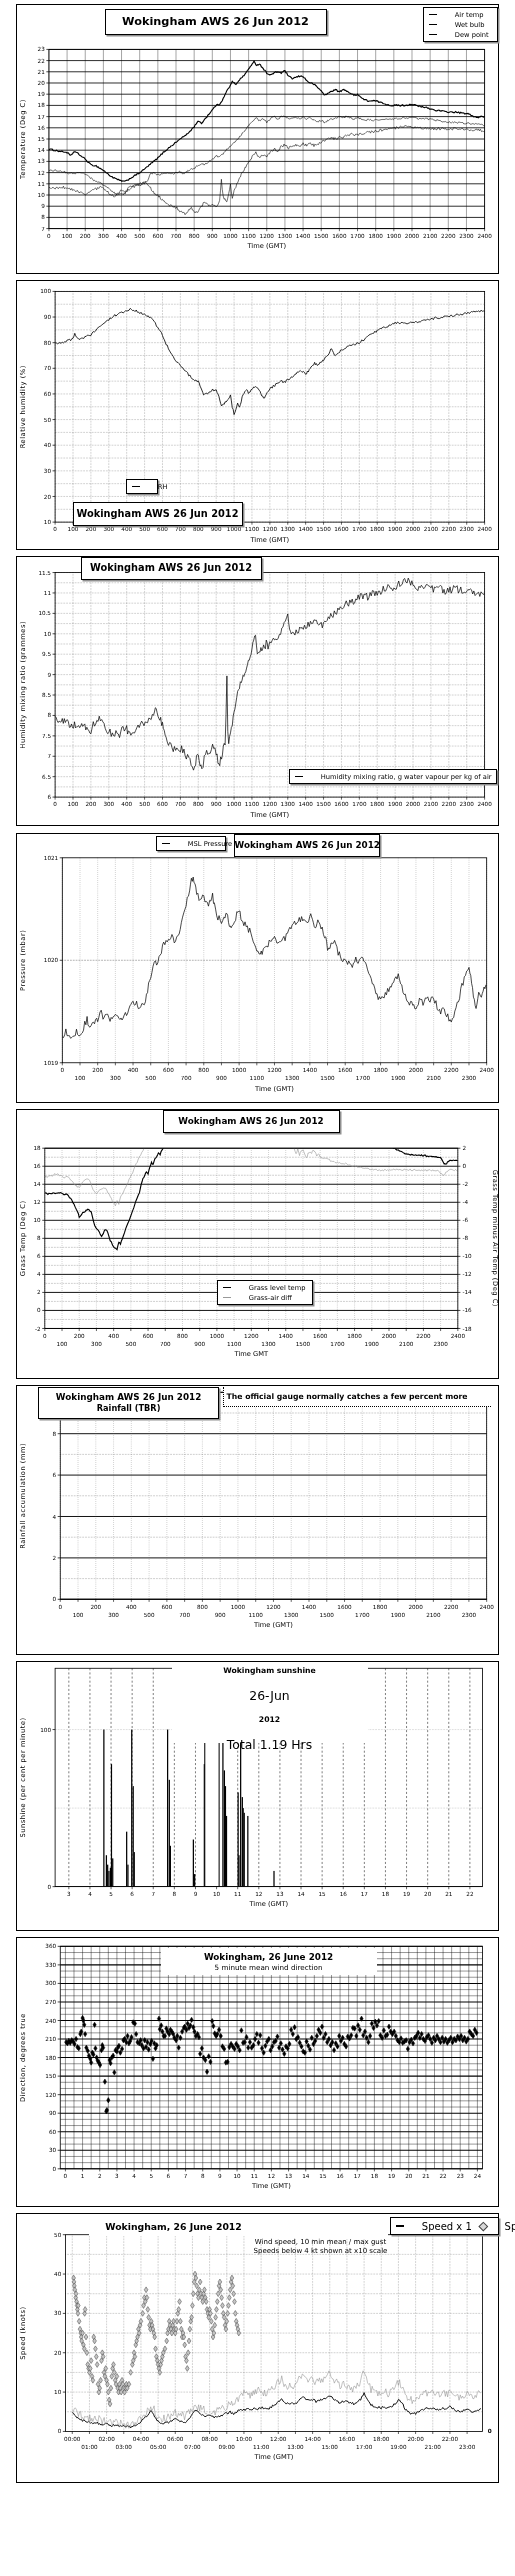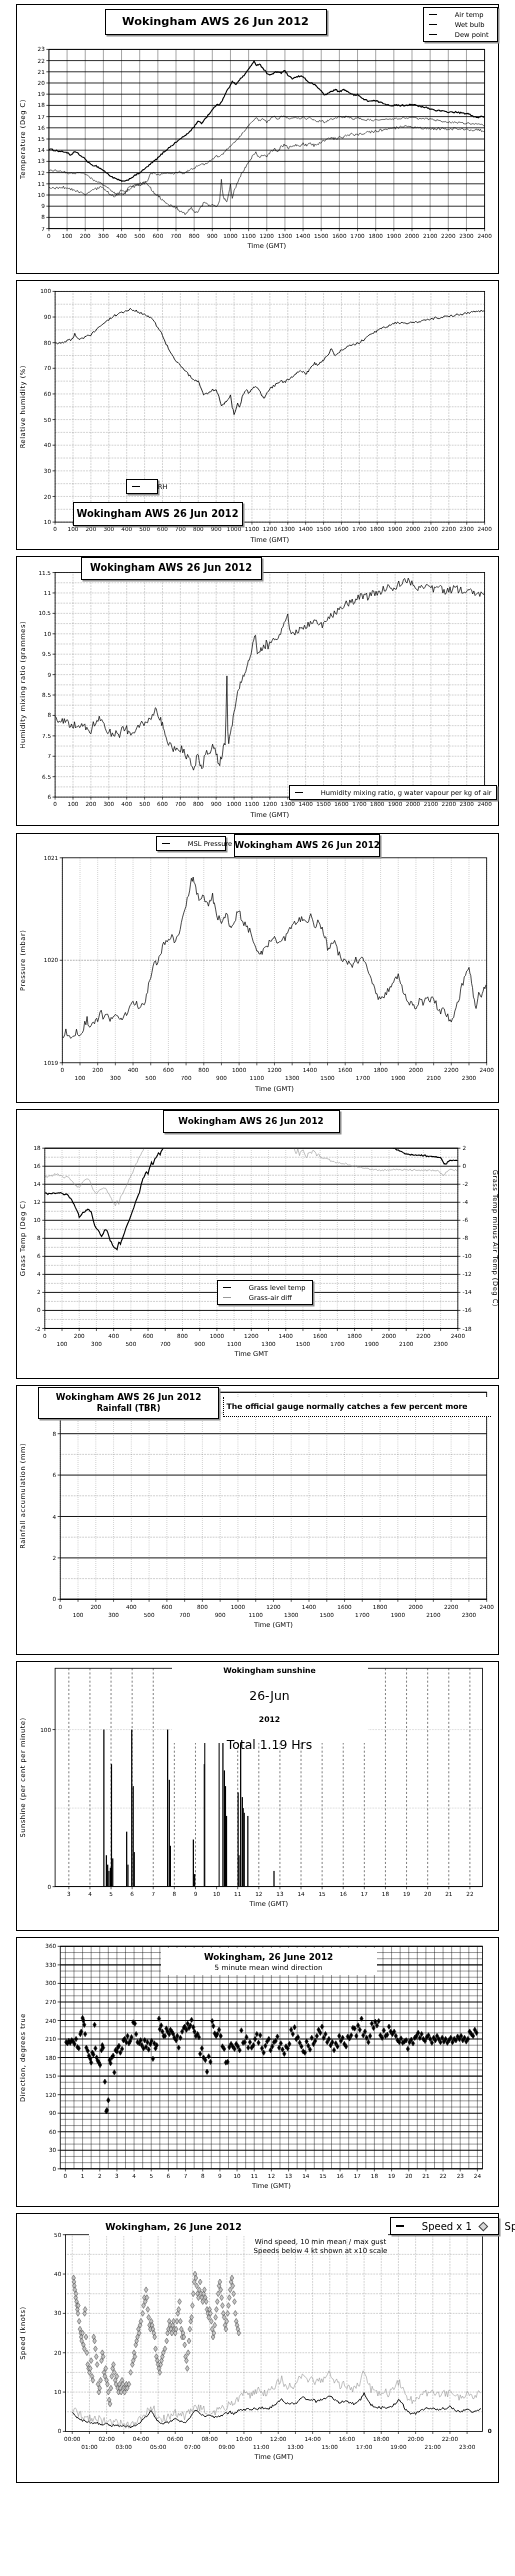--- a/index.html
+++ b/index.html
@@ -12,21 +12,21 @@
            display:flex;flex-direction:column;justify-content:center;}
   .overlay.bordered{border:0.5px solid #000;box-shadow:1.5px 1.5px 0 #909090;}
   .ov-line{width:100%;text-align:center;line-height:1.25;white-space:nowrap;}
   .legend-row{display:flex;align-items:center;gap:18px;padding:1px 4.1px;white-space:nowrap;}
   .lm{flex:0 0 auto;display:inline-block;}
   .lm.thick{width:8.2px;height:1.5px;background:#000;}
   .lm.thin{width:8.2px;height:1px;background:#000;}
   .lm.gray{width:8.2px;height:1px;background:#999;}
   .lm.diamond{width:4.6px;height:4.6px;background:#d8d8d8;border:0.8px solid #444;transform:rotate(45deg);}
   .note-box{border-left:0.5px dotted #000;border-bottom:0.5px dotted #000;background:#fff;
-            display:flex;align-items:center;padding:1px 3.1px;white-space:nowrap;margin-top:10px;}
+            display:flex;align-items:center;padding:1px 3.1px;white-space:nowrap;}
   text{fill:#000;}
 </style>
 </head>
 <body>
 
 <div id="page">
   <section class="panel" style="top: 4.1px; height: 270px;">
       <svg width="481" height="268" viewBox="0 0 934 520">
         <clipPath id="clip0">
           <rect x="62" y="86" width="846" height="348"></rect>
@@ -462,21 +462,21 @@
           <text x="873.25" y="484" text-anchor="middle">2300</text>
           <line x1="908" x2="908" y1="466" y2="471" stroke="#000" stroke-width="1.2"></line>
           <text x="908" y="484" text-anchor="middle">2400</text>
           <text x="491" y="504" text-anchor="middle" font-size="13">Time (GMT)</text>
           <text transform="translate(16,248) rotate(-90)" text-anchor="middle" font-size="13" letter-spacing="1">Humidity mixing ratio (grammes)</text>
         </g>
       </svg>
       <div class="overlay bordered" style="left: 64px; top: 0px; width: 181px; height: 23px;">
         <div class="ov-line" style="font-size: 9.8px; font-weight: bold;">Wokingham AWS 26 Jun 2012</div>
       </div>
-      <div class="overlay bordered" style="left: 272px; top: 228px; width: 208px; flex-direction: column; align-items: flex-start; justify-content: center; font-size: 6.7px; padding: 1.5px 1px;">
+      <div class="overlay bordered" style="left: 272px; top: 212px; width: 208px; flex-direction: column; align-items: flex-start; justify-content: center; font-size: 6.7px; padding: 1.5px 1px;">
         <div class="legend-row">
           <span class="lm thick"></span>
           <span>Humidity mixing ratio, g water vapour per kg of air</span>
         </div>
       </div>
     </section>
   <section class="panel" style="top: 833px; height: 270px;">
       <svg width="481" height="268" viewBox="0 0 934 520">
         <clipPath id="clip3">
           <rect x="88" y="46" width="824" height="398"></rect>

